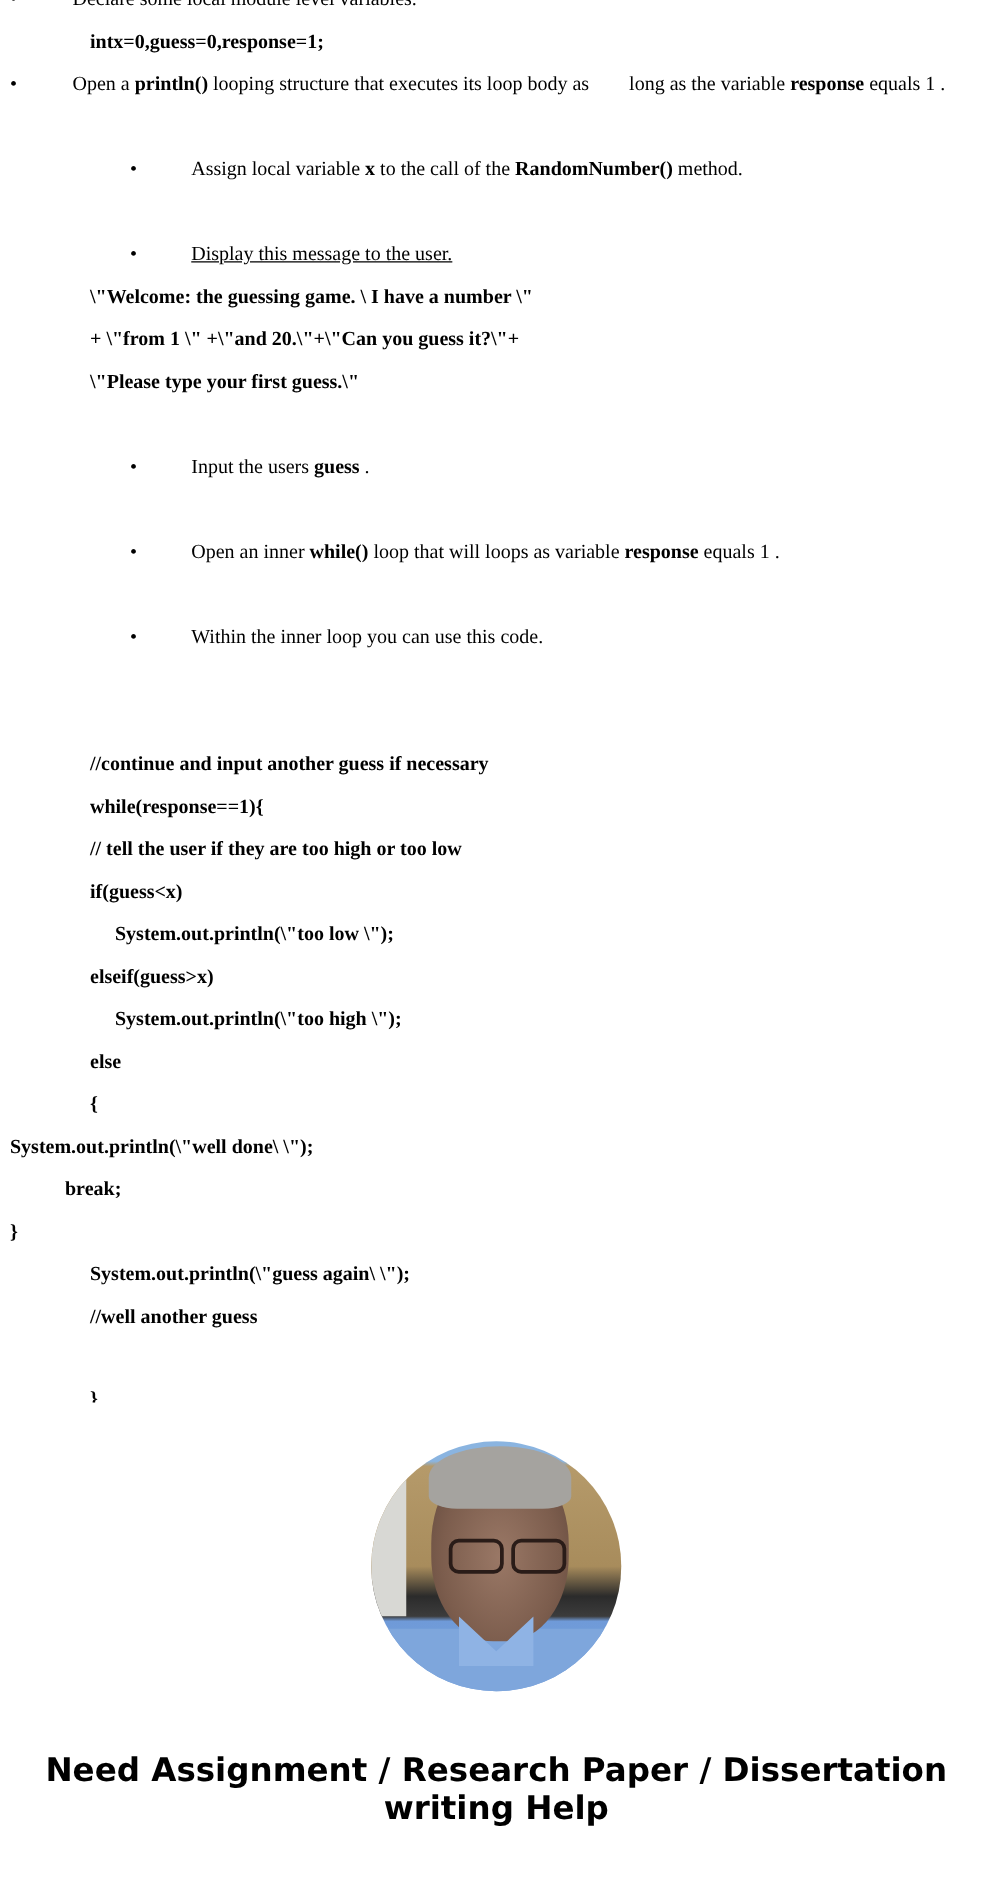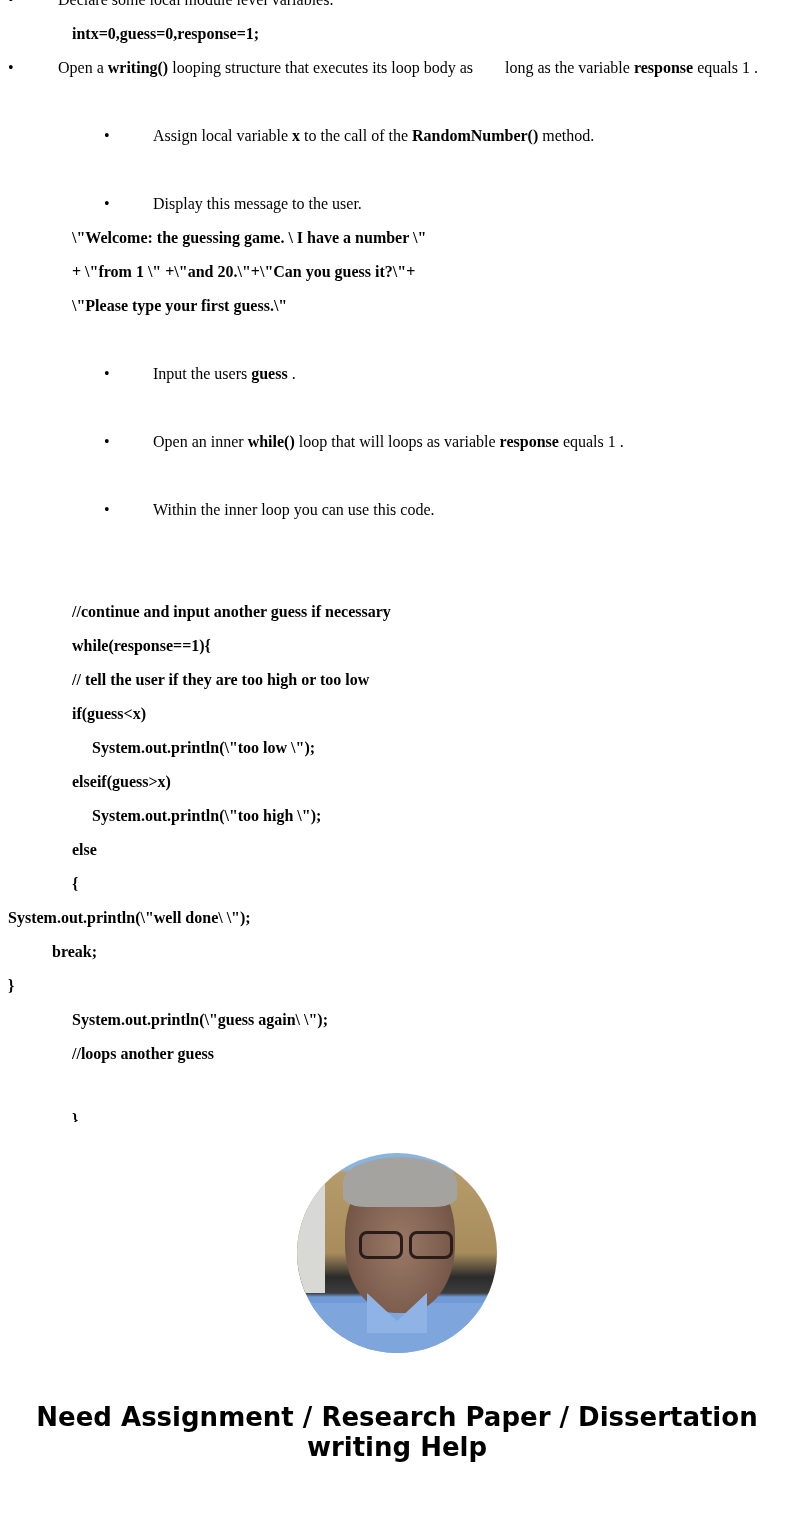--- a/index.html
+++ b/index.html
@@ -47,27 +47,27 @@
 <body>
 
 <div class="doc">
 
   <span class="bullet" style="left:8px; top:-10px;">•</span>
   <span class="line" style="left:58px; top:-10px;">Declare some local module level variables.</span>
 
   <span class="line b" style="left:72px; top:24px;">intx=0,guess=0,response=1;</span>
 
   <span class="bullet" style="left:8px; top:58px;">•</span>
-  <span class="line" style="left:58px; top:58px;"><span>Open a </span><span class="b">writing()</span><span> looping structure that executes its loop body as        long as the variable </span><span class="b">response</span><span> equals 1 .</span></span>
+  <span class="line" style="left:58px; top:58px;"><span>Open a </span><span class="b">println()</span><span> looping structure that executes its loop body as        long as the variable </span><span class="b">response</span><span> equals 1 .</span></span>
 
   <span class="bullet" style="left:104px; top:126px;">•</span>
   <span class="line" style="left:153px; top:126px;"><span>Assign local variable </span><span class="b">x</span><span> to the call of the </span><span class="b">RandomNumber()</span><span> method.</span></span>
 
   <span class="bullet" style="left:104px; top:194px;">•</span>
-  <span class="line" style="left:153px; top:194px;">Display this message to the user.</span>
+  <span class="line" style="left:153px; top:194px;text-decoration:underline;">Display this message to the user.</span>
 
   <span class="line b" style="left:72px; top:228px;">\"Welcome: the guessing game. \ I have a number \"</span>
   <span class="line b" style="left:72px; top:262px;">+ \"from 1 \" +\"and 20.\"+\"Can you guess it?\"+</span>
   <span class="line b" style="left:72px; top:296px;">\"Please type your first guess.\"</span>
 
   <span class="bullet" style="left:104px; top:364px;">•</span>
   <span class="line" style="left:153px; top:364px;"><span>Input the users </span><span class="b">guess</span><span> .</span></span>
 
   <span class="bullet" style="left:104px; top:432px;">•</span>
   <span class="line" style="left:153px; top:432px;"><span>Open an inner </span><span class="b">while()</span><span> loop that will loops as variable </span><span class="b">response</span><span> equals 1 .</span></span>
@@ -81,21 +81,21 @@
   <span class="line b" style="left:72px; top:704px;">if(guess&lt;x)</span>
   <span class="line b" style="left:92px; top:738px;">System.out.println(\"too low \");</span>
   <span class="line b" style="left:72px; top:772px;">elseif(guess&gt;x)</span>
   <span class="line b" style="left:92px; top:806px;">System.out.println(\"too high \");</span>
   <span class="line b" style="left:72px; top:840px;">else</span>
   <span class="line b" style="left:72px; top:874px;">{</span>
   <span class="line b" style="left:8px; top:908px;">System.out.println(\"well done\ \");</span>
   <span class="line b" style="left:8px; top:942px;margin-left:44px;">break;</span>
   <span class="line b" style="left:8px; top:976px;">}</span>
   <span class="line b" style="left:72px; top:1010px;">System.out.println(\"guess again\ \");</span>
-  <span class="line b" style="left:72px; top:1044px;">//loops another guess</span>
+  <span class="line b" style="left:72px; top:1044px;">//well another guess</span>
   <span class="line b" style="left:72px; top:1110px;">}</span>
 </div>
 
 <div class="avatar">
   <div class="panel-left"></div>
   <div class="shirt"></div>
   <div class="head"></div>
   <div class="hair"></div>
   <div class="glasses-l"></div>
   <div class="glasses-r"></div>

